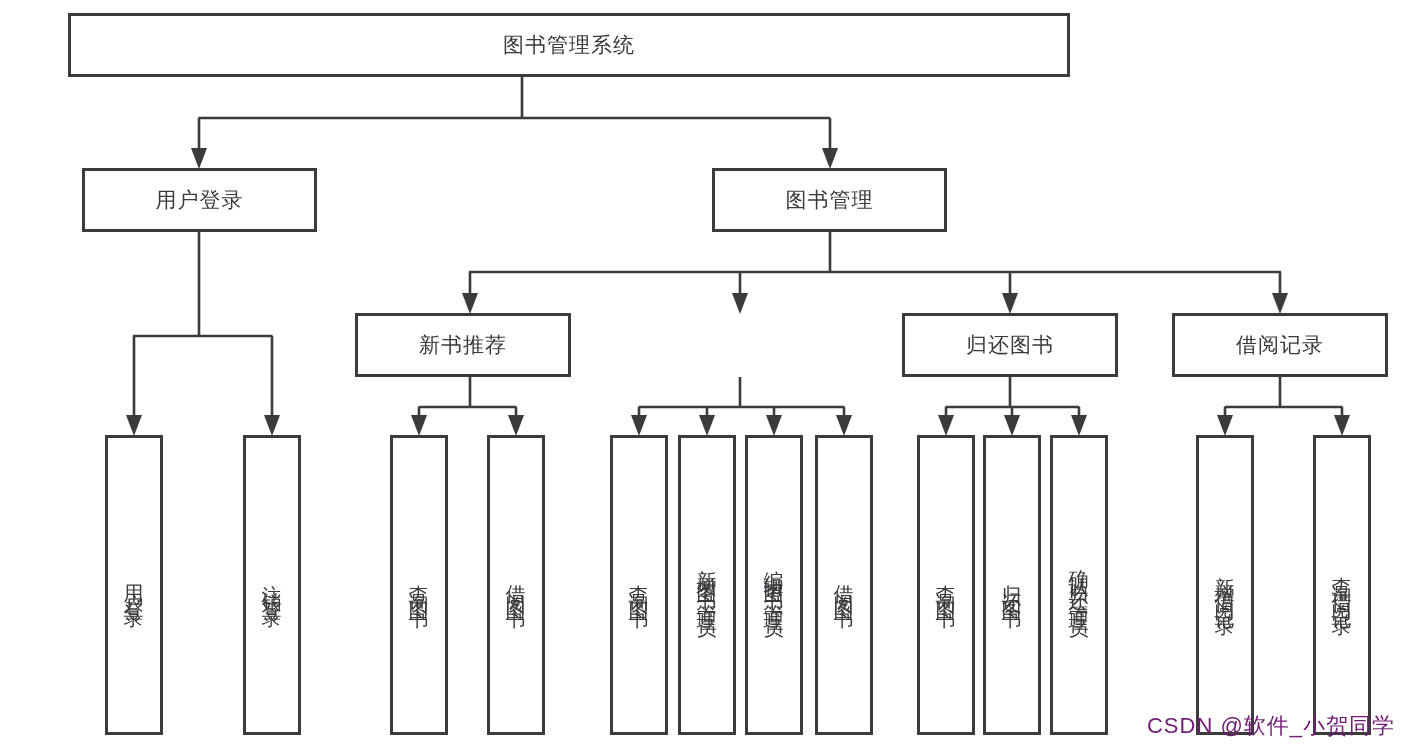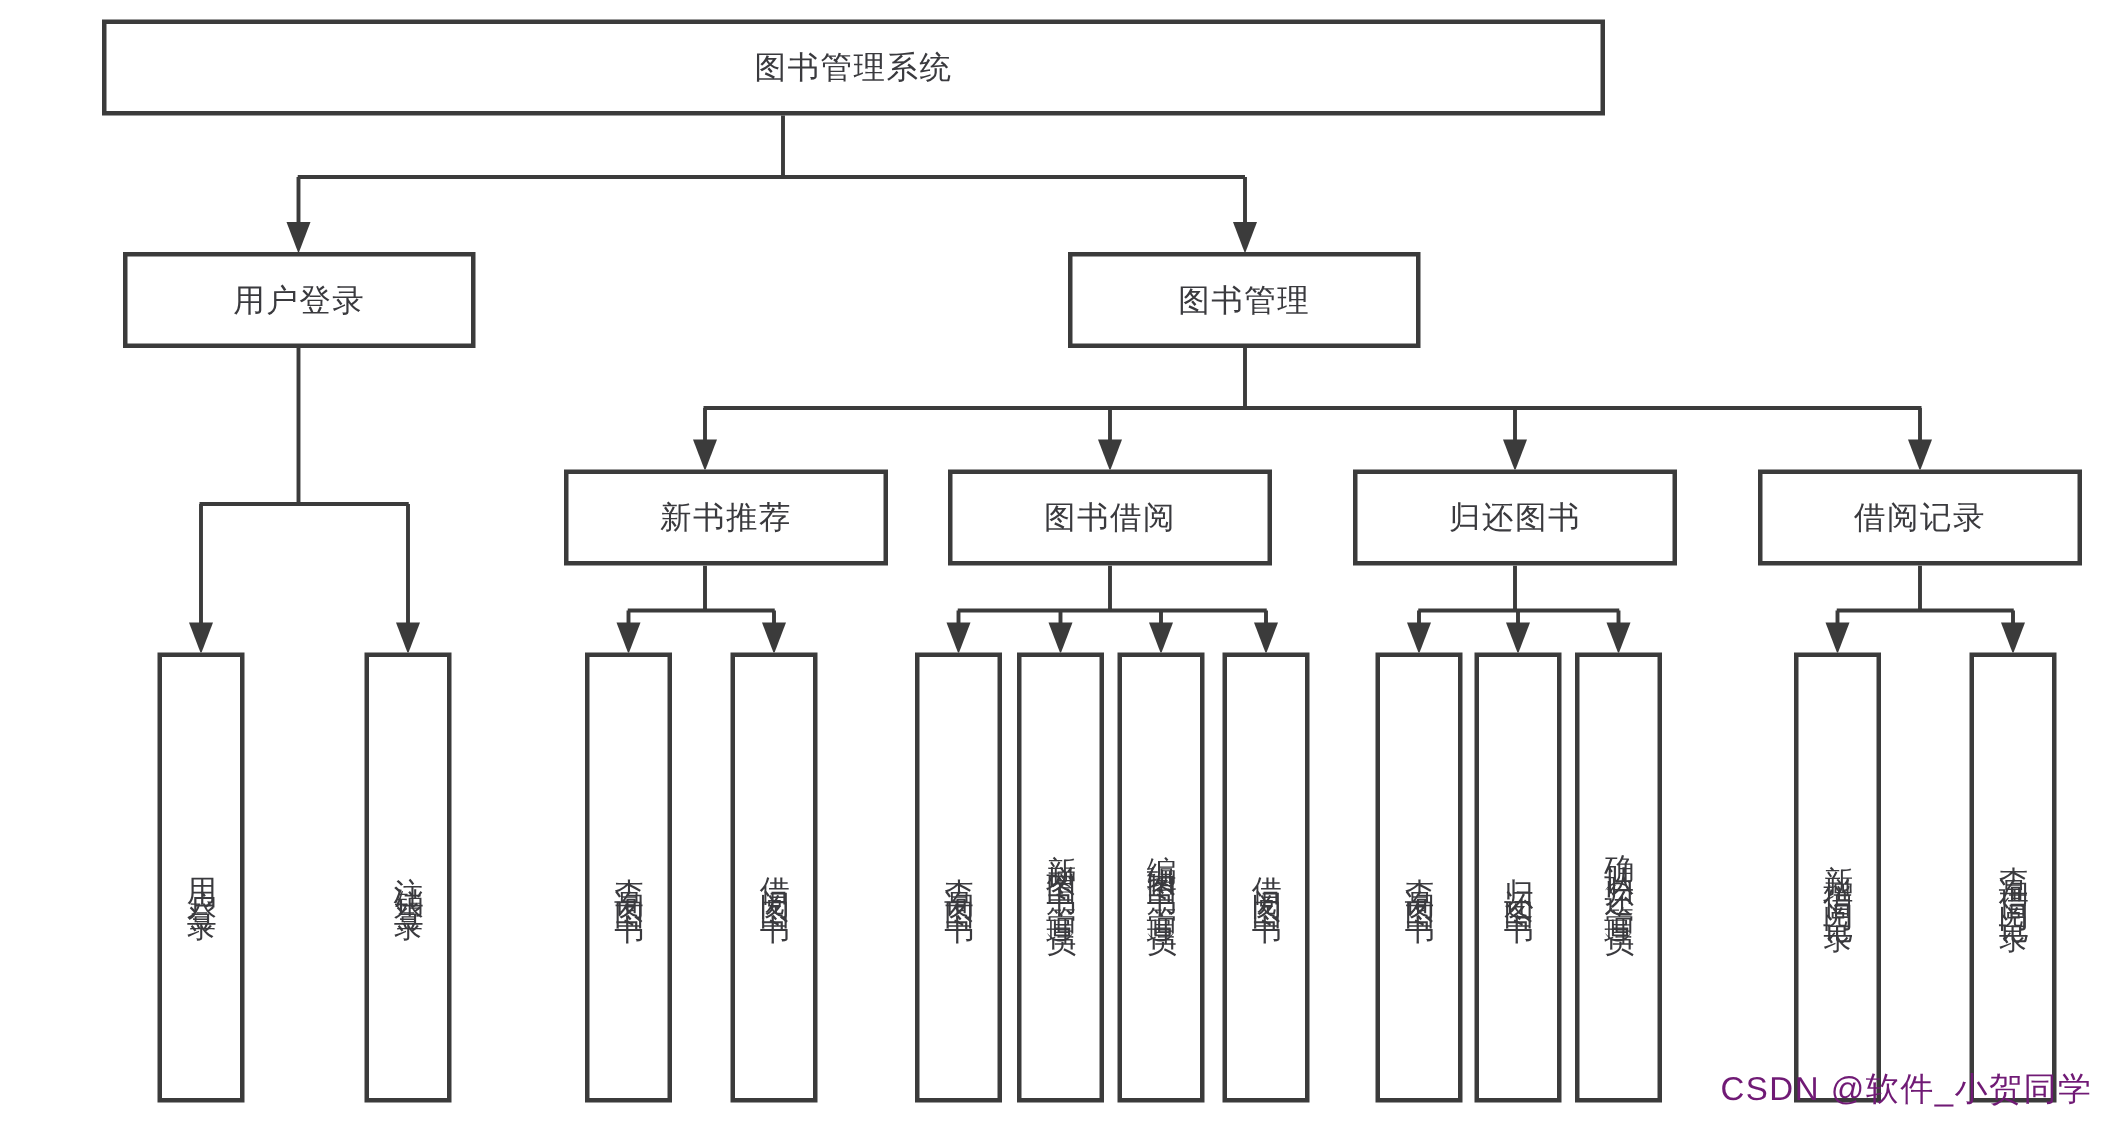--- a/index.html
+++ b/index.html
@@ -115,25 +115,22 @@
     <span>图书管理系统</span>
   </div>
 
   <div class="box hbox lvl2" style="left:82px;">
     <span>用户登录</span>
   </div>
   <div class="box hbox lvl2" style="left:712px;">
     <span>图书管理</span>
   </div>
 
-  <div class="box hbox lvl3" style="left:376px;">
+  <div class="box hbox lvl3" style="left:355px;">
     <span>新书推荐</span>
-  </div>
-  <div class="box hbox lvl3" style="left:632px;">
-    <span>图书借阅</span>
   </div>
   <div class="box hbox lvl3" style="left:902px;">
     <span>归还图书</span>
   </div>
   <div class="box hbox lvl3" style="left:1172px;">
     <span>借阅记录</span>
   </div>
 
   <div class="box vbox" style="left:105px;">
     <span class="vlabel">用户登录</span>

